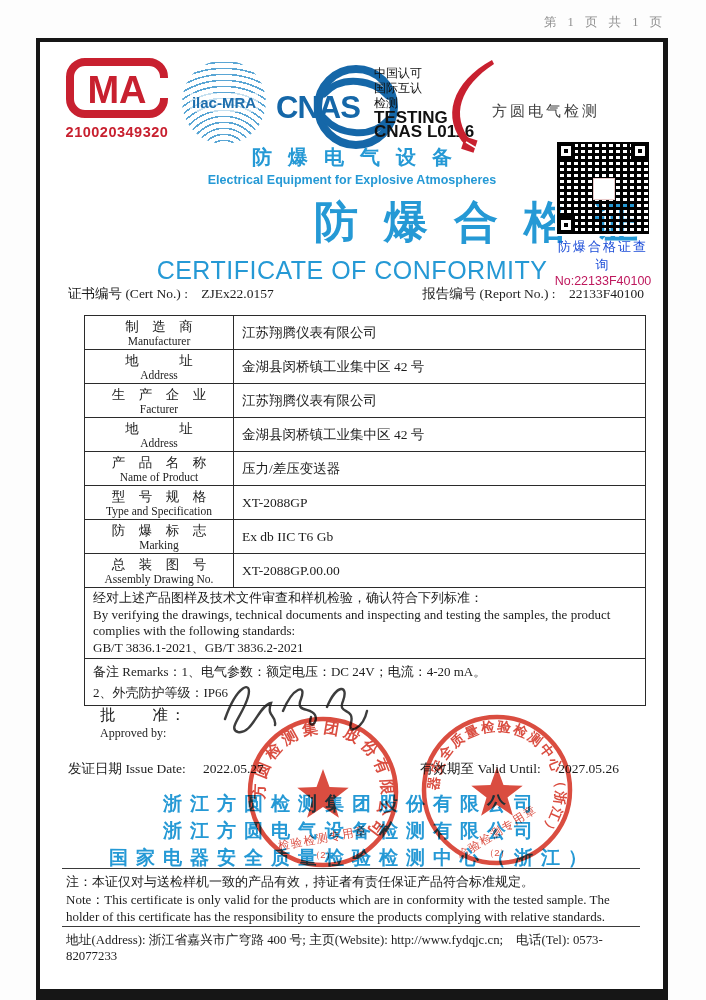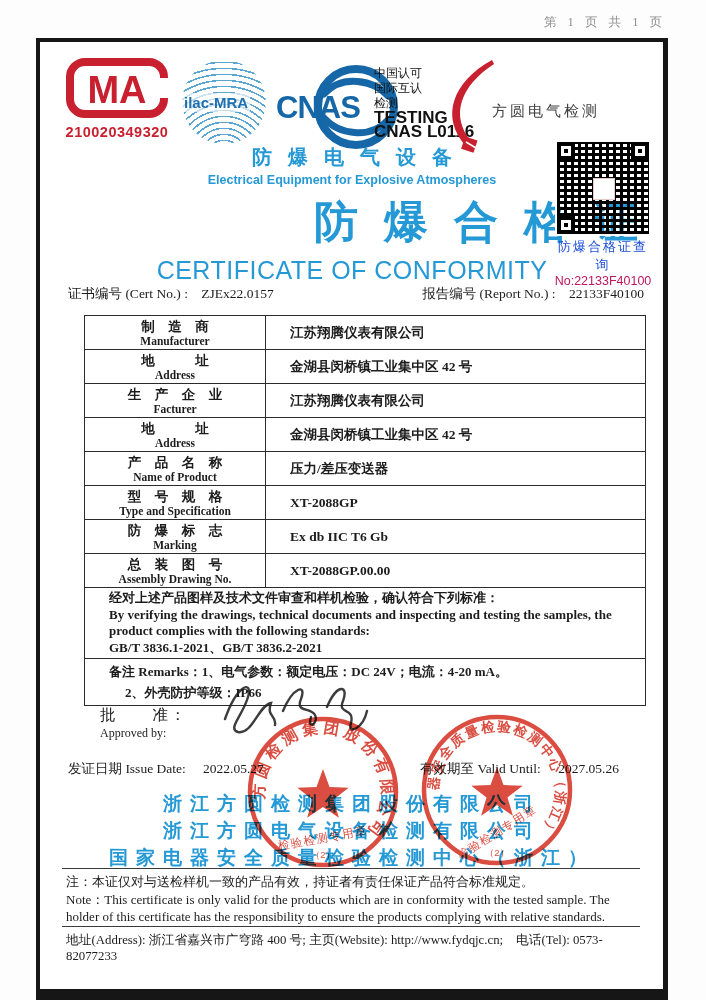--- a/index.html
+++ b/index.html
@@ -17,21 +17,21 @@
     box-sizing:border-box;border:4px solid #161616;border-bottom-width:11px;
     border-right-width:5px;background:#fff;
   }
   
   .logo-cma{position:absolute;left:22px;top:16px;width:110px;text-align:center;}
   .cma-number{color:#c8202f;font-weight:bold;font-size:14.5px;letter-spacing:.5px;margin-top:2px;font-family:"Liberation Sans",sans-serif;}
   .logo-ilac{
     position:absolute;left:142px;top:18px;width:84px;height:84px;border-radius:50%;
     background:
       repeating-radial-gradient(circle at 50% 118%, rgba(60,150,205,.85) 0 1.6px, rgba(255,255,255,0) 1.6px 6px);
-    display:flex;align-items:center;justify-content:flex-start;
+    display:flex;align-items:center;justify-content:center;
   }
   .ilac-text{font-family:"Liberation Sans",sans-serif;font-weight:bold;color:#1e6fae;font-size:15px;background:rgba(255,255,255,.65);padding:1px 2px;}
   .logo-cnas{position:absolute;left:236px;top:22px;width:128px;height:86px;}
   .cnas-word{position:absolute;left:0;top:26px;font-family:"Liberation Sans",sans-serif;font-weight:bold;font-size:31px;color:#1567a8;letter-spacing:-1px;}
   .cnas-side{position:absolute;left:334px;top:24px;font-size:12px;line-height:15px;color:#111;}
   .cnas-side .b{font-family:"Liberation Sans",sans-serif;font-weight:bold;font-size:17px;line-height:14px;}
   .logo-fy{position:absolute;left:390px;top:16px;width:230px;height:96px;}
   .fy-text{position:absolute;left:62px;top:44px;font-size:15px;color:#3f3f3f;letter-spacing:3px;font-family:"Liberation Sans",sans-serif;}
   
   .title-block{position:absolute;left:0;top:102px;width:624px;text-align:center;color:#2599d5;}
@@ -51,21 +51,21 @@
   .qr-finder{position:absolute;width:18px;height:18px;border:4px solid #000;background:#fff;box-sizing:border-box;}
   .qr-finder::after{content:"";position:absolute;left:3px;top:3px;width:4px;height:4px;background:#000;}
   .qr-f-tl{left:0;top:0;} .qr-f-tr{right:0;top:0;} .qr-f-bl{left:0;bottom:0;}
   .qr-center{position:absolute;left:36px;top:36px;width:20px;height:20px;background:#fff;border:1px solid #e8c9c9;}
   .qr-caption{font-size:13px;letter-spacing:2px;margin-top:4px;color:#1d4ed8;}
   .qr-no{font-size:12.5px;color:#be185d;font-family:"Liberation Sans",sans-serif;}
   
   .cert-line{position:absolute;left:28px;top:243px;width:576px;display:flex;justify-content:space-between;font-size:13.5px;}
   
   .main-table{position:absolute;left:44px;top:273px;width:562px;border-collapse:collapse;font-size:13.5px;}
-  .main-table td{border:1.4px solid #2b2b2b;padding:2px 24px;vertical-align:middle;font-weight:bold;}
+  .main-table td{border:1.4px solid #2b2b2b;padding:2px 8px;vertical-align:middle;}
   .lbl{width:132px;text-align:center;height:29px;}
   .lbl .cn{display:block;font-size:13.5px;}
   .lbl .en{display:block;font-size:11.5px;margin-top:-1px;}
   .val{font-size:13.5px;}
   .fullcell{padding:5px 10px;line-height:16.5px;font-size:13px;}
   .fullcell .line{display:block;}
   .remarkcell{padding:5px 10px;line-height:21px;font-size:13px;}
   
   .approval{position:absolute;left:60px;top:655px;}
   .appr-cn{font-size:15.5px;letter-spacing:2px;margin-top:8px;}
@@ -224,21 +224,21 @@
     <tr>
       <td class="fullcell" colspan="2">
         <span class="line">经对上述产品图样及技术文件审查和样机检验，确认符合下列标准：</span>
         <span class="line">By verifying the drawings, technical documents and inspecting and testing the samples, the product complies with the following standards:</span>
         <span class="line">GB/T 3836.1-2021、GB/T 3836.2-2021</span>
       </td>
     </tr>
     <tr>
       <td class="remarkcell" colspan="2">
         <span class="line" style="display:block;">备注 Remarks：1、电气参数：额定电压：DC 24V；电流：4-20 mA。</span>
-        <span class="line" style="display:block;margin-left:16px;">2、外壳防护等级：IP66</span>
+        <span class="line" style="display:block;">2、外壳防护等级：IP66</span>
       </td>
     </tr>
   </tbody>
     </table>
 
   <div class="approval">
     <div class="appr-cn">批　　准：</div>
     <div class="appr-en">Approved by:</div>
   </div>
   <svg class="signature" width="160" height="72" viewBox="0 0 160 72">

